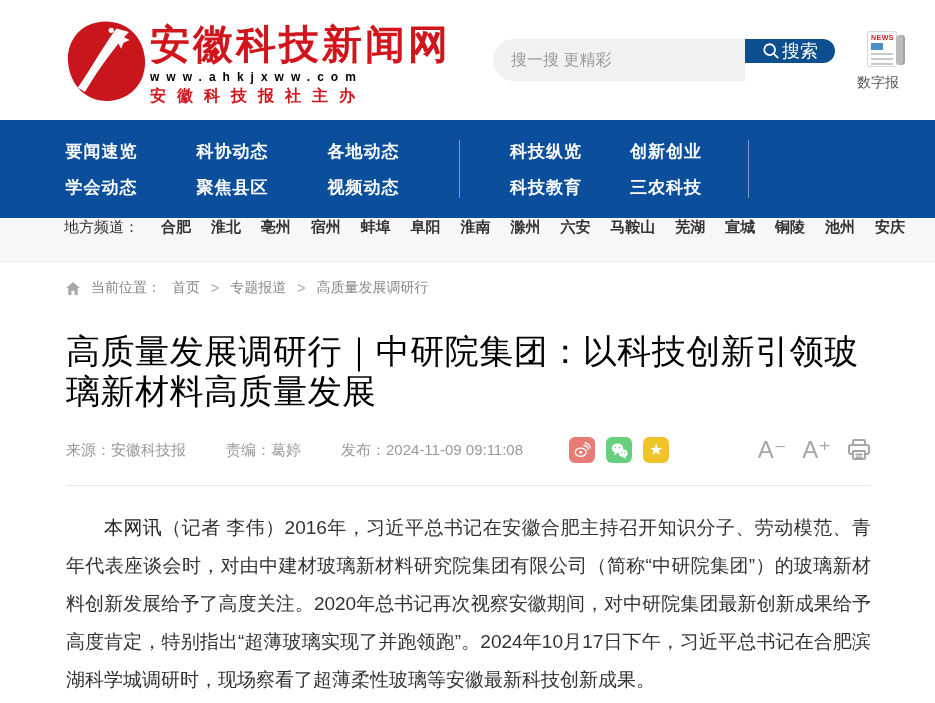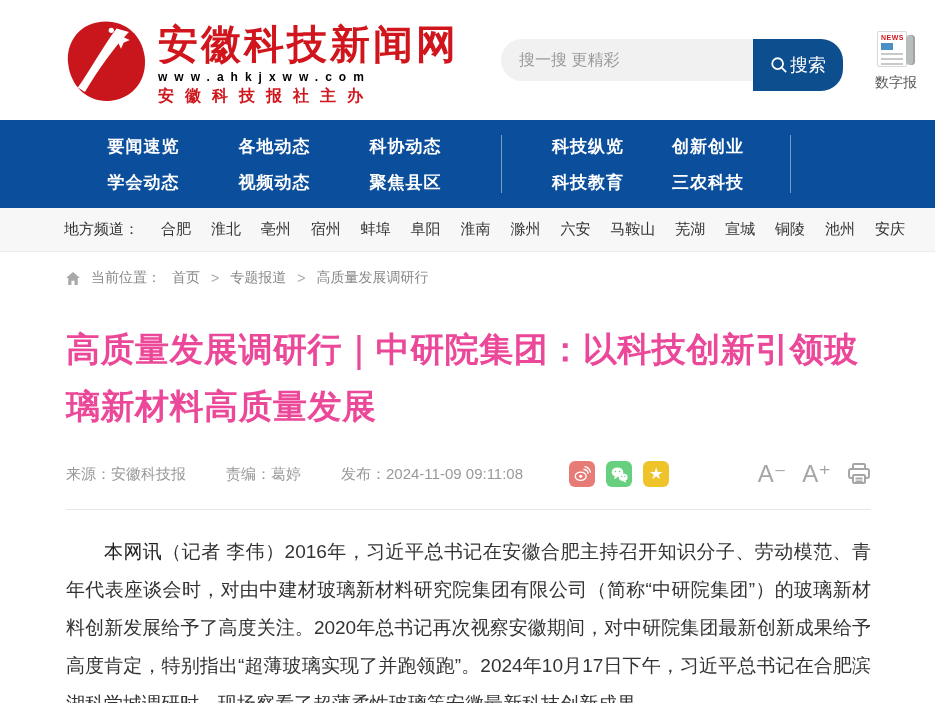--- a/index.html
+++ b/index.html
@@ -3,70 +3,70 @@
 <meta charset="utf-8">
 <style>
   * { margin:0; padding:0; box-sizing:border-box; }
   html,body { width:935px; height:703px; overflow:hidden; background:#fff;
     font-family:"Liberation Sans","DejaVu Sans",sans-serif; }
 
   
   .header { height:120px; display:flex; align-items:center; background:#fff; }
   .logo { display:flex; align-items:flex-start; margin-left:62px; cursor:pointer; }
   .logo-mark { width:88px; height:88px; margin-top:4px; }
-  .logo-text { margin-left:8px; padding-top:8px; }
+  .logo-text { padding-top:8px; }
   .site-name { color:#d0151c; font-size:40px; font-weight:900; letter-spacing:3px;
     font-family:"Liberation Serif","DejaVu Serif",serif; line-height:46px; }
   .site-url { color:#000000; font-size:12px; letter-spacing:7px; margin-top:2px; font-weight:600; }
   .site-host { color:#d0151c; font-size:16px; letter-spacing:11px; margin-top:2px; font-weight:700; }
 
   .searchbox { display:flex; margin-left:42px; height:42px; }
   .search-input { width:252px; height:42px; background:#f1f1f2; border:none; outline:none;
     border-radius:22px 0 0 22px; padding:0 18px; font-size:16px; color:#c2410c; }
   .search-input::placeholder { color:#9a9a9a; }
-  .search-btn { width:90px; height:52px; background:#0c4e8e; border:none; color:#fff;
+  .search-btn { width:90px; height:24px; background:#0c4e8e; border:none; color:#fff;
     border-radius:0 22px 22px 0; font-size:18px; display:flex; align-items:center;
     justify-content:center; gap:2px; cursor:pointer; }
 
-  .digital { margin-left:auto; margin-right:10px; width:58px; text-align:center; cursor:pointer; }
+  .digital { margin-left:auto; margin-right:20px; width:58px; cursor:pointer; }
   .paper-icon { position:relative; width:38px; height:42px; margin:0 auto; }
   .paper { position:absolute; left:0; top:2px; width:30px; height:36px; background:#fff;
     border:1px solid #d8d8d8; border-radius:2px; padding:2px 3px; }
   .news-label { color:#d0151c; font-size:7px; font-weight:bold; letter-spacing:.5px; }
   .blue-chip { width:12px; height:7px; background:#4a90c4; margin-top:2px; }
   .pline { height:2px; background:#c9c9c9; margin-top:3px; }
   .roll { position:absolute; right:0; top:6px; width:9px; height:30px; background:#b9bdbd;
     border-radius:4px; box-shadow:inset -2px 0 0 #9fa3a3; }
   .digital-label { font-size:14px; color:#555; margin-top:3px; }
 
   
-  .nav { height:88px; background:#0a4e9c; display:flex; align-items:center; padding-left:78px; }
+  .nav { height:98px; background:#0a4e9c; display:flex; align-items:center; padding-left:36px; }
   .nav-col { width:131px; display:flex; flex-direction:column; gap:13px; align-items:center; }
   .nav-col.narrow { width:120px; }
   .nav-item { color:#fff; font-size:17px; font-weight:600; letter-spacing:1px; cursor:pointer; white-space:nowrap; }
   .nav-div { width:1px; height:58px; background:rgba(255,255,255,.45); }
   .nav-div.d1 { margin-left:30px; margin-right:26px; }
   .nav-div.d2 { margin-left:22px; }
 
   
   .channels { height:44px; background:#f7f7f7; border-bottom:1px solid #ececec;
-    display:flex; align-items:center; padding:0 30px 0 64px; }
+    display:flex; padding:0 30px 0 64px; }
   .channels-label { font-size:15px; color:#333; white-space:nowrap; }
-  .cities { flex:1; display:flex; justify-content:space-between; margin-left:22px; }
+  .cities { flex:1; display:flex; justify-content:space-between; margin-left:22px;font-weight:bold; }
   .city { font-size:15px; color:#333; cursor:pointer; white-space:nowrap; }
 
   
   .breadcrumb { margin:17px 0 0 66px; display:flex; align-items:center; gap:11px;
     font-size:14px; color:#888; }
   .crumb { color:#888; cursor:pointer; }
   .crumb-sep { color:#aaa; }
 
   
   .article { margin:0 64px 0 66px; }
-  .title { margin-top:34px; font-size:34px; font-weight:bold; color:#ec4899; line-height:57px; letter-spacing:.5px; }
+  .title { margin-top:34px; font-size:34px; font-weight:normal; color:#000000; line-height:40px; letter-spacing:.5px; }
   .meta { margin-top:26px; display:flex; align-items:center; font-size:15px; color:#999; }
   .meta-pair { display:flex; }
   .meta-pair + .meta-pair { margin-left:40px; }
   .share { display:flex; gap:11px; margin-left:46px; }
   .share-btn { width:26px; height:26px; border-radius:6px; display:flex; align-items:center;
     justify-content:center; cursor:pointer; }
   .share-weibo { background:#e77b76; }
   .share-wechat { background:#66d07e; }
   .share-star { background:#efc32a; color:#fff; font-size:16px; line-height:1; }
   .tools { margin-left:auto; display:flex; align-items:center; gap:16px; color:#a6a6a6; }
@@ -120,26 +120,26 @@
     <div class="digital-label">数字报</div>
   </div>
 </div>
 
 <div class="nav">
   <div class="nav-col">
     <span class="nav-item">要闻速览</span>
     <span class="nav-item">学会动态</span>
   </div>
   <div class="nav-col">
+    <span class="nav-item">科协动态</span>
+    <span class="nav-item">聚焦县区</span>
+  </div>
+  <div class="nav-col">
     <span class="nav-item">各地动态</span>
     <span class="nav-item">视频动态</span>
-  </div>
-  <div class="nav-col">
-    <span class="nav-item">科协动态</span>
-    <span class="nav-item">聚焦县区</span>
   </div>
   <div class="nav-div d1"></div>
   <div class="nav-col narrow">
     <span class="nav-item">科技纵览</span>
     <span class="nav-item">科技教育</span>
   </div>
   <div class="nav-col narrow">
     <span class="nav-item">创新创业</span>
     <span class="nav-item">三农科技</span>
   </div>

